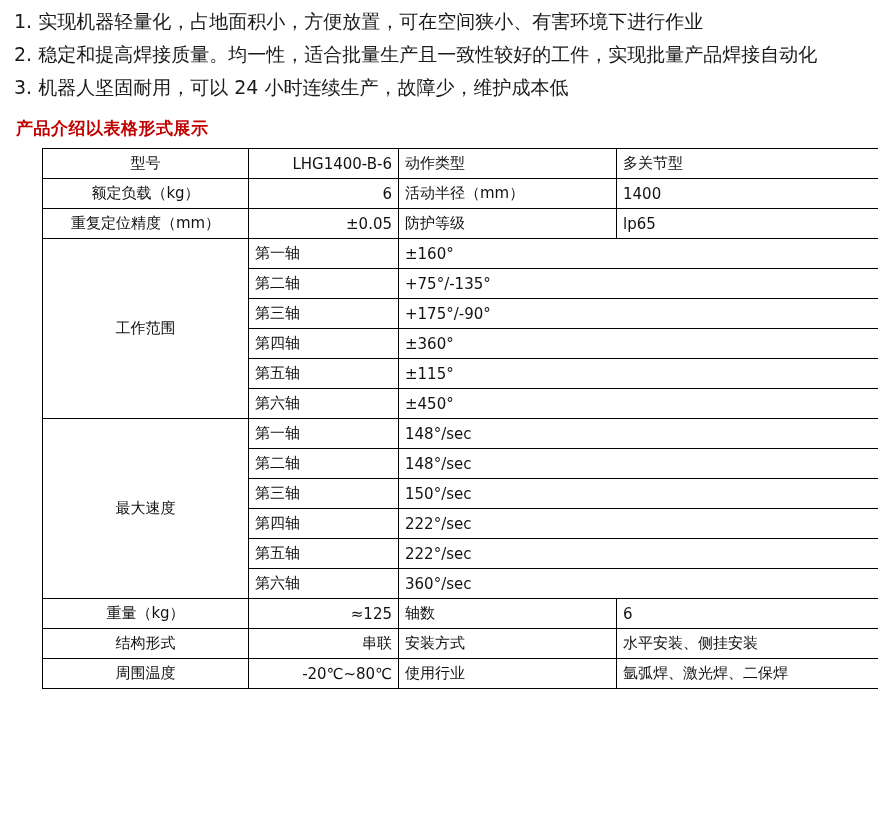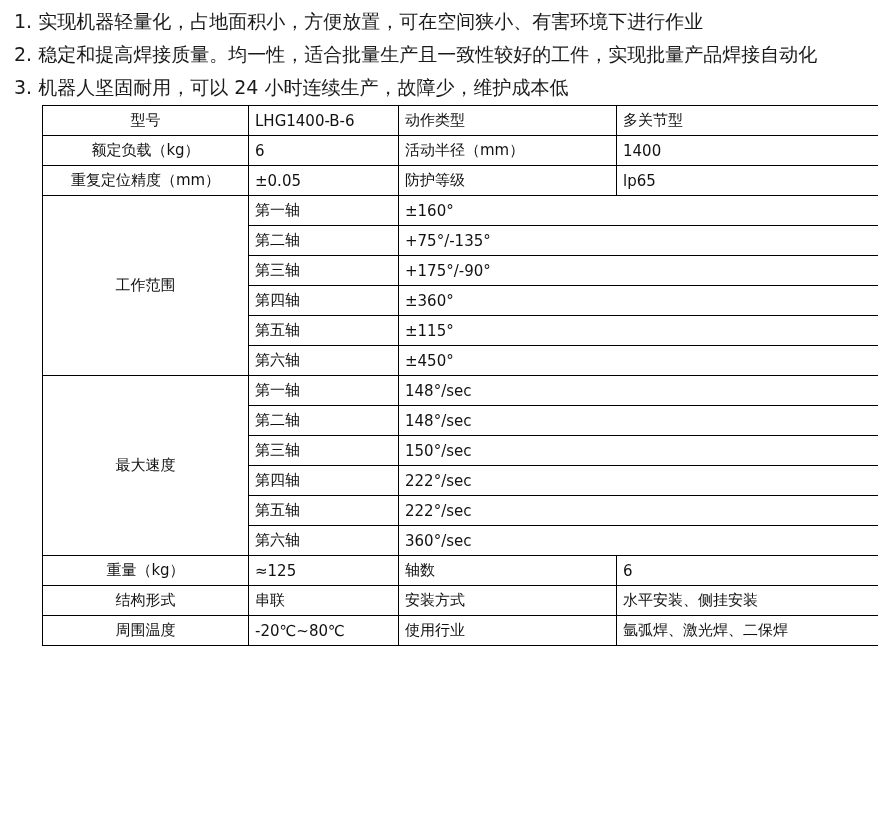--- a/index.html
+++ b/index.html
@@ -52,21 +52,21 @@
     height: 30px;
     padding: 2px 6px;
     vertical-align: middle;
     box-sizing: border-box;
   }
   td.label {
     text-align: center;
     width: 206px;
   }
   td.val {
-    text-align: left;
+    text-align: right;
     width: 150px;
     padding-left: 8px;
   }
   td.label2 {
     text-align: left;
     width: 218px;
     padding-left: 8px;
   }
   td.val2 {
     text-align: left;
@@ -89,20 +89,21 @@
 <body>
 
 <div class="page">
 
   <div class="intro">
     <p>1. 实现机器轻量化，占地面积小，方便放置，可在空间狭小、有害环境下进行作业</p>
     <p>2. 稳定和提高焊接质量。均一性，适合批量生产且一致性较好的工件，实现批量产品焊接自动化</p>
     <p>3. 机器人坚固耐用，可以 24 小时连续生产，故障少，维护成本低</p>
   </div>
 
+  <div class="section-title">产品介绍以表格形式展示</div>
 
   <table class="spec">
     <tbody>
       <tr>
         <td class="label">型号</td>
         <td class="val">LHG1400-B-6</td>
         <td class="label2">动作类型</td>
         <td class="val2">多关节型</td>
       </tr>
       <tr>

